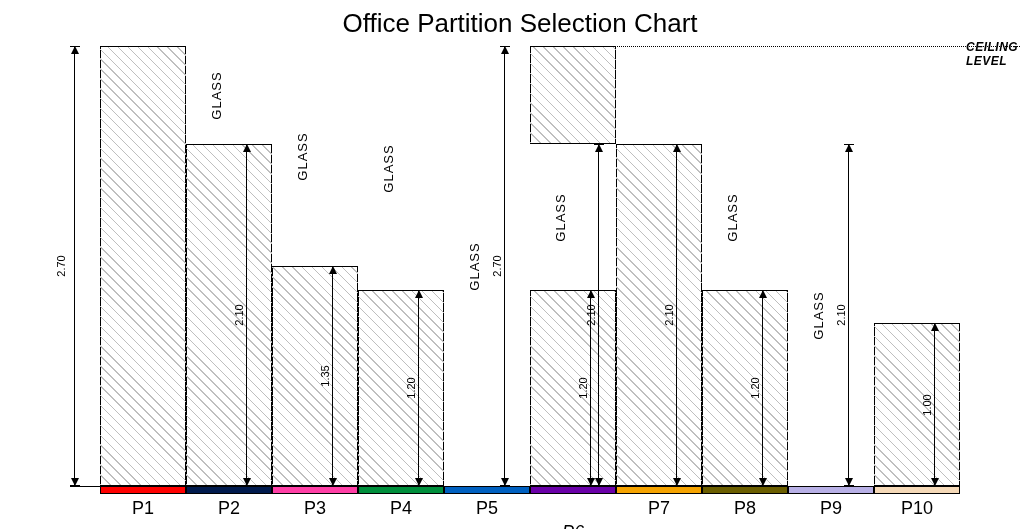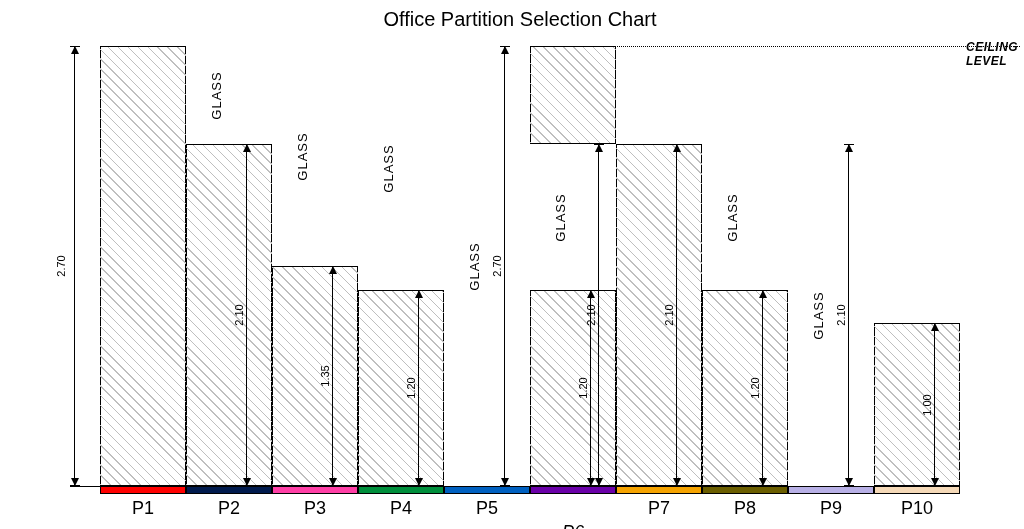--- a/index.html
+++ b/index.html
@@ -1,17 +1,17 @@
 <!DOCTYPE html>
 <html><head>
 <meta charset="utf-8">
 <style>
   html,body{margin:0;padding:0;background:#fff;font-family:"Segoe UI",Arial,sans-serif;color:#000;}
   .stage{position:relative;width:1024px;height:529px;}
-  .title{position:absolute;left:16px;right:0;top:8px;text-align:center;font-size:20px;}
+  .title{position:absolute;left:16px;right:0;top:8px;text-align:center;font-size:26px;}
   .ceiling-line{position:absolute;border-top:1.5px dotted #000;}
   .ceiling-label{position:absolute;font-size:12px;font-weight:700;letter-spacing:0.5px;}
   .base-line{position:absolute;height:0;border-top:1px solid #000;}
   .col{position:absolute;left:0;right:0;border:1px solid #000;box-sizing:border-box;}
   .hatch{position:absolute;left:0;right:0;box-sizing:border-box;
          background-image:repeating-linear-gradient(45deg,#bfbfbf 0,#bfbfbf 1px,transparent 1px,transparent 7px);
          border-top:1px solid #000;border-bottom:1px solid #000;}
   .glass{position:absolute;left:0;right:0;background:#fff;box-sizing:border-box;}
   .glass-label{position:absolute;font-size:13px;transform:rotate(-90deg);transform-origin:center;white-space:nowrap;letter-spacing:1px;}
   .dim-v{position:absolute;width:0;border-left:1px solid #000;}

